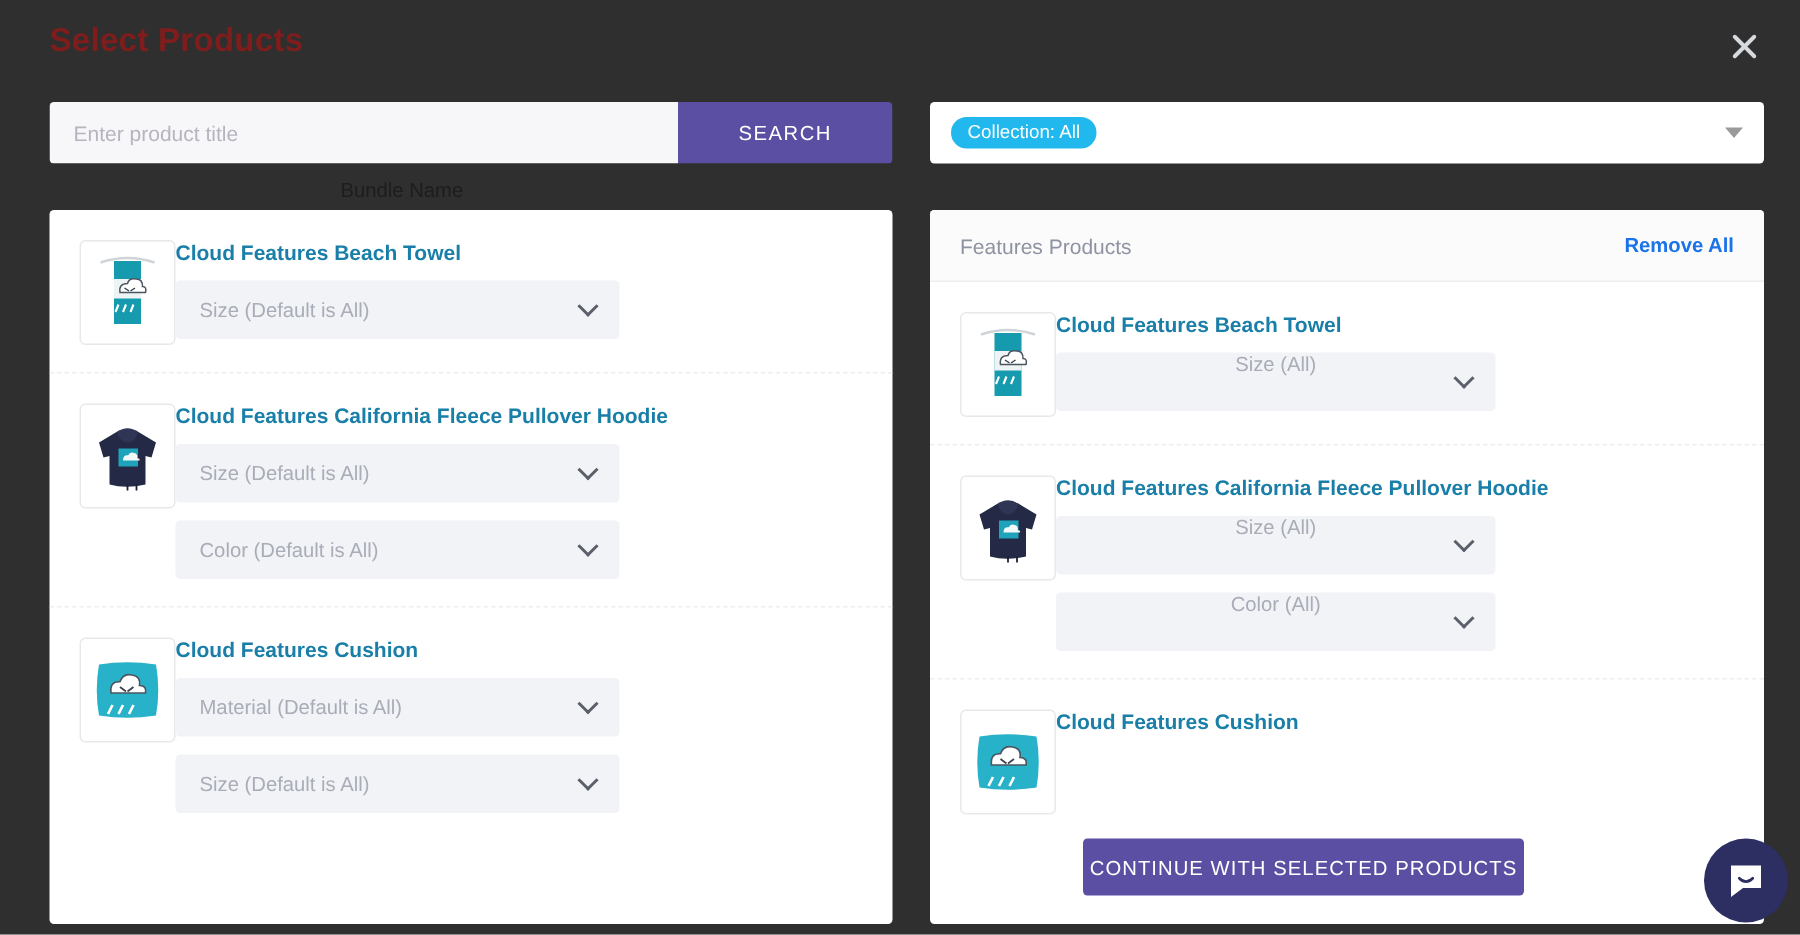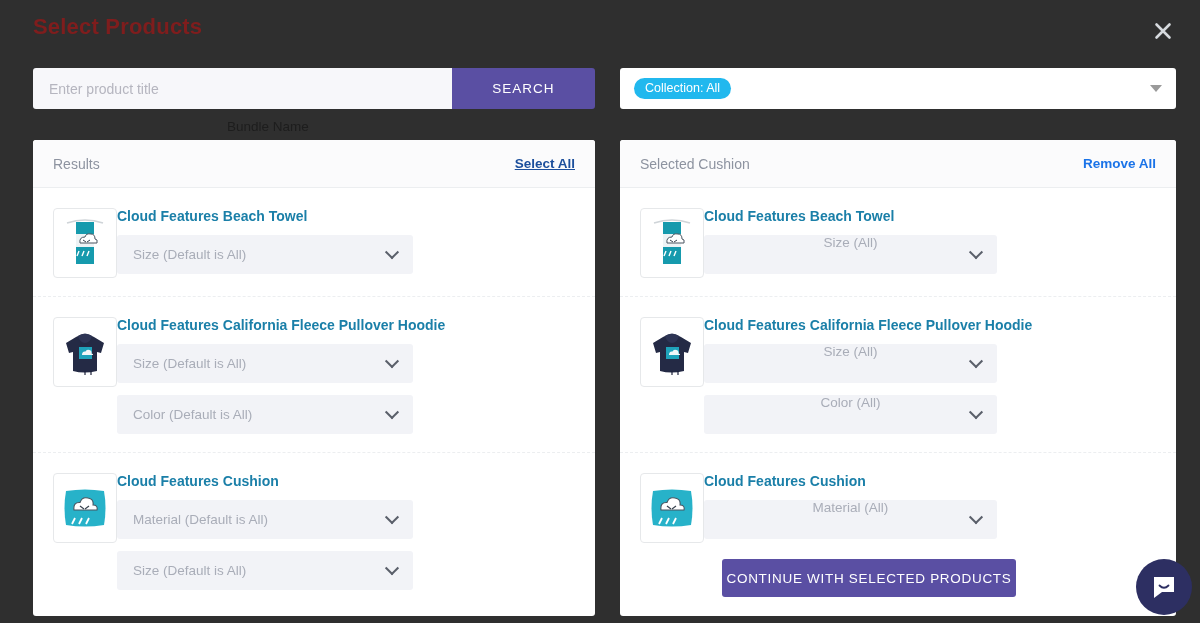--- a/index.html
+++ b/index.html
@@ -232,24 +232,20 @@
 </div>
 
 <div class="collection-select">
   <span class="tag-pill">Collection: All</span>
   <span class="caret-down"></span>
 </div>
 
 <div class="bundle-name-label">Bundle Name</div>
 
 <div class="panel panel-left">
-  <div class="panel-head">
-    <span class="panel-head-title">Results</span>
-    <span class="panel-head-action action-select-all">Select All</span>
-  </div>
   <div class="panel-body">
 
     <div class="prod-row">
       <div class="thumb">
         <svg width="44" height="56" viewBox="0 0 44 56">
           <path d="M4 8 Q22 2 40 8" stroke="#cfd4d8" stroke-width="1.6" fill="none"></path>
           <rect x="13" y="7" width="18" height="42" fill="#169aad"></rect>
           <rect x="13" y="19" width="18" height="13" fill="#eef3f5"></rect>
           <path d="M17 28 q-1-6 5-6 q1-4 6-3 q4 0 4 5 q3 0 2 4z" fill="#ffffff" stroke="#4a5560" stroke-width="1"></path>
           <path d="M20 25 l3 2 M27 25 l-3 2" stroke="#3b4450" stroke-width="1"></path>
@@ -308,21 +304,21 @@
           <span class="chev"></span>
         </div>
       </div>
     </div>
 
   </div>
 </div>
 
 <div class="panel panel-right">
   <div class="panel-head">
-    <span class="panel-head-title">Selected Cushion</span>
+    <span class="panel-head-title">Features Products</span>
     <span class="panel-head-action action-remove-all">Remove All</span>
   </div>
   <div class="panel-body">
 
     <div class="prod-row">
       <div class="thumb">
         <svg width="44" height="56" viewBox="0 0 44 56">
           <path d="M4 8 Q22 2 40 8" stroke="#cfd4d8" stroke-width="1.6" fill="none"></path>
           <rect x="13" y="7" width="18" height="42" fill="#169aad"></rect>
           <rect x="13" y="19" width="18" height="13" fill="#eef3f5"></rect>
@@ -367,24 +363,20 @@
       <div class="thumb">
         <svg width="54" height="52" viewBox="0 0 54 52">
           <path d="M8 9 q19-3 38 0 q3 17 0 34 q-19 3 -38 0 q-3-17 0-34z" fill="#27b2c9"></path>
           <path d="M16 28 q-1-8 6-7.5 q2-6 8-4.5 q6 1 5 7 q5 0 4 5z" fill="#ffffff" stroke="#4a5560" stroke-width="1.1"></path>
           <path d="M22 24 l4 3 M31 24 l-4 3" stroke="#3b4450" stroke-width="1.2"></path>
           <path d="M17 36 l-3 6 M24 36 l-3 6 M31 36 l-3 6" stroke="#ffffff" stroke-width="1.8"></path>
         </svg>
       </div>
       <div class="prod-main">
         <div class="prod-title">Cloud Features Cushion</div>
-        <div class="variant-sel w-right">
-          <span>Material (All)</span>
-          <span class="chev"></span>
-        </div>
       </div>
     </div>
 
   </div>
 </div>
 
 <button class="continue-btn">CONTINUE WITH SELECTED PRODUCTS</button>
 
 <div class="chat-launcher">
   <svg width="28" height="28" viewBox="0 0 28 28" aria-hidden="true">

